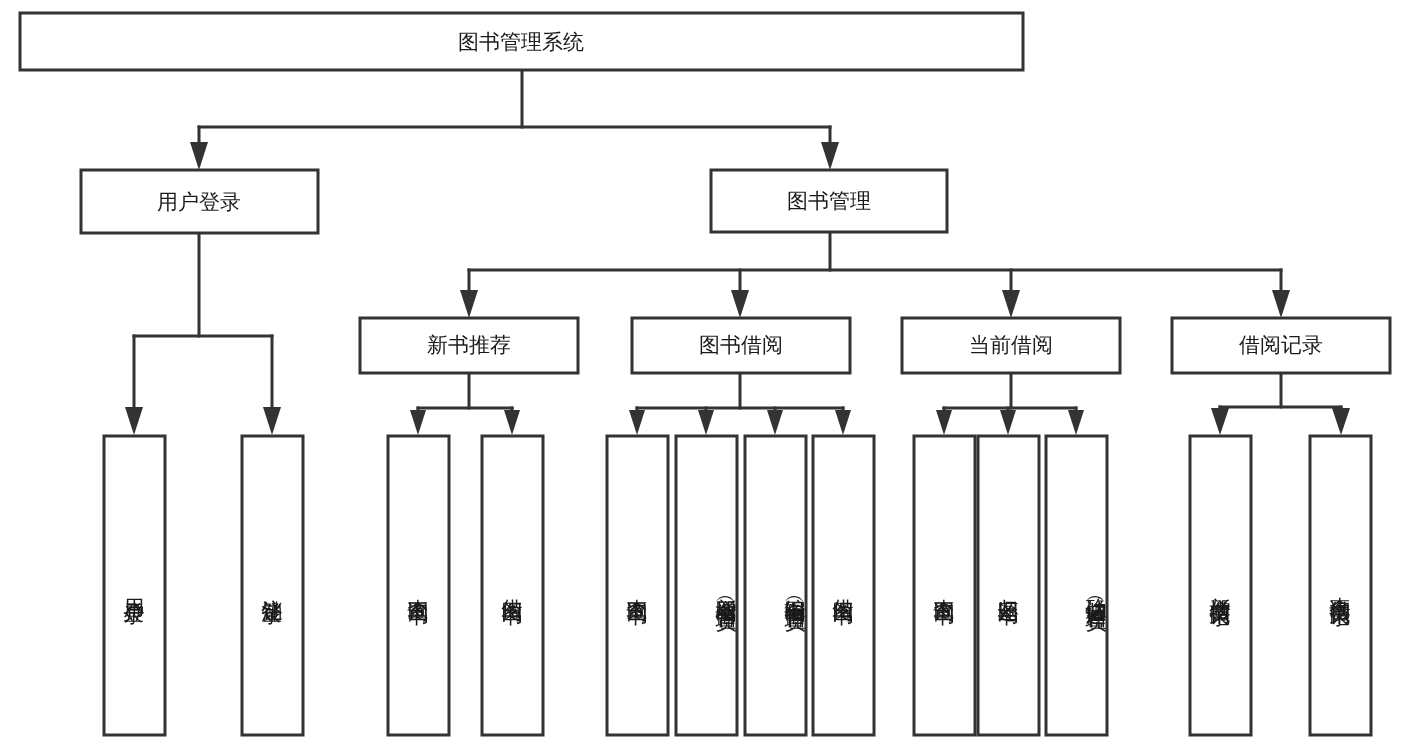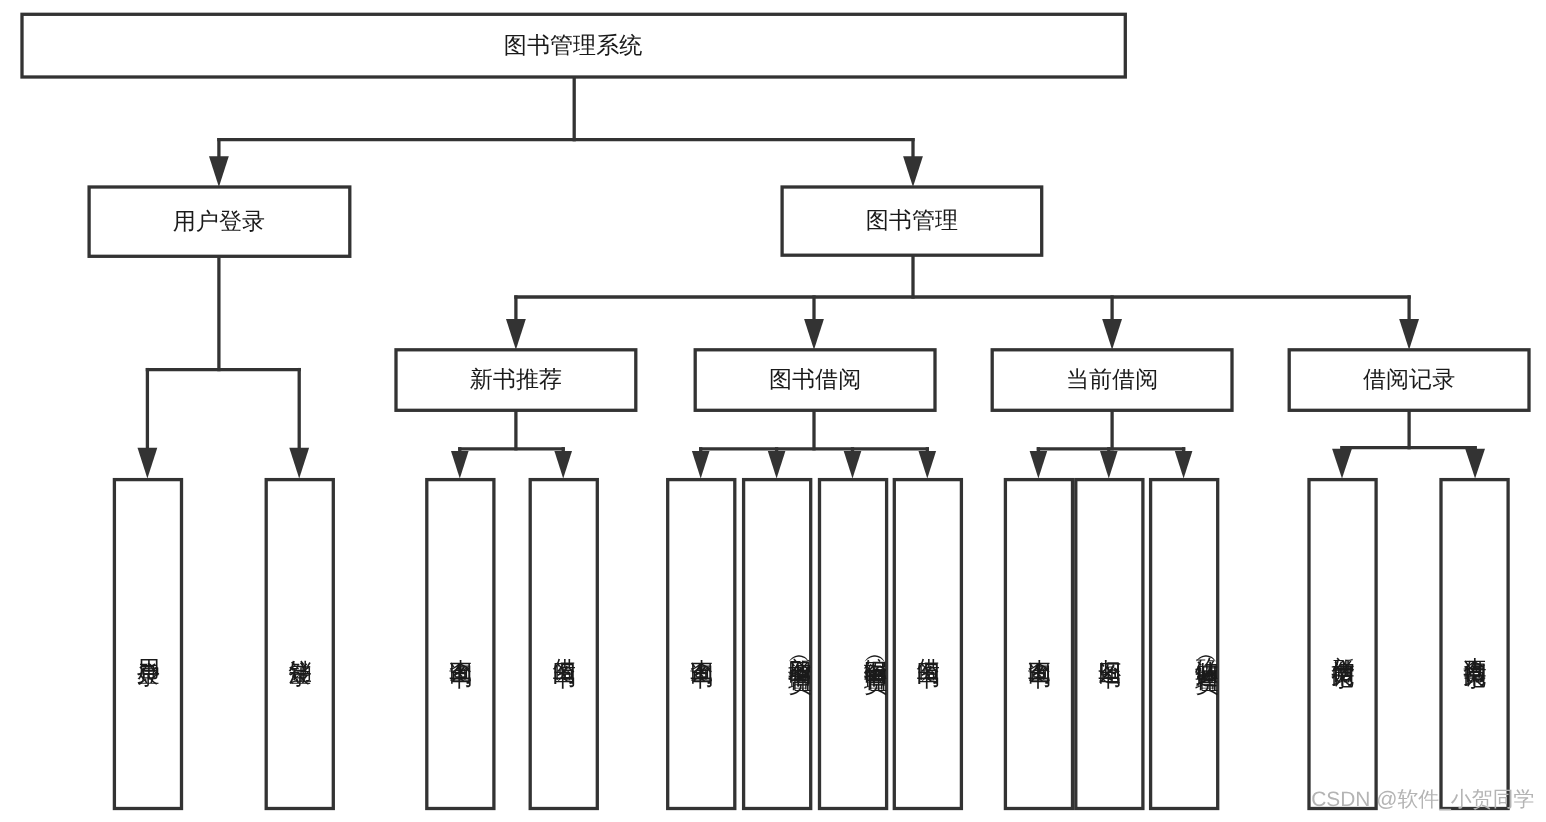--- a/index.html
+++ b/index.html
@@ -199,15 +199,14 @@
   <div class="node-label-v center-v" style="left:607px;  top:436px; width:61px; height:299px;">查询图书</div>
   <div class="node-label-v" style="left:676px;  top:444px; width:61px; height:291px;">新增图书（管理员）</div>
   <div class="node-label-v" style="left:745px;  top:444px; width:61px; height:291px;">编辑图书（管理员）</div>
   <div class="node-label-v center-v" style="left:813px;  top:436px; width:61px; height:299px;">借阅图书</div>
   <div class="node-label-v center-v" style="left:914px;  top:436px; width:61px; height:299px;">查询图书</div>
   <div class="node-label-v center-v" style="left:978px;  top:436px; width:61px; height:299px;">归还图书</div>
   <div class="node-label-v" style="left:1046px; top:444px; width:61px; height:291px;">确认归还（管理员）</div>
   <div class="node-label-v center-v" style="left:1190px; top:436px; width:61px; height:299px;">新增借阅记录</div>
   <div class="node-label-v center-v" style="left:1310px; top:436px; width:61px; height:299px;">查询借阅记录</div>
 
-  <div class="watermark">CSDN @软件_小贺同学</div>
 
 </div>
 
 </body></html>

